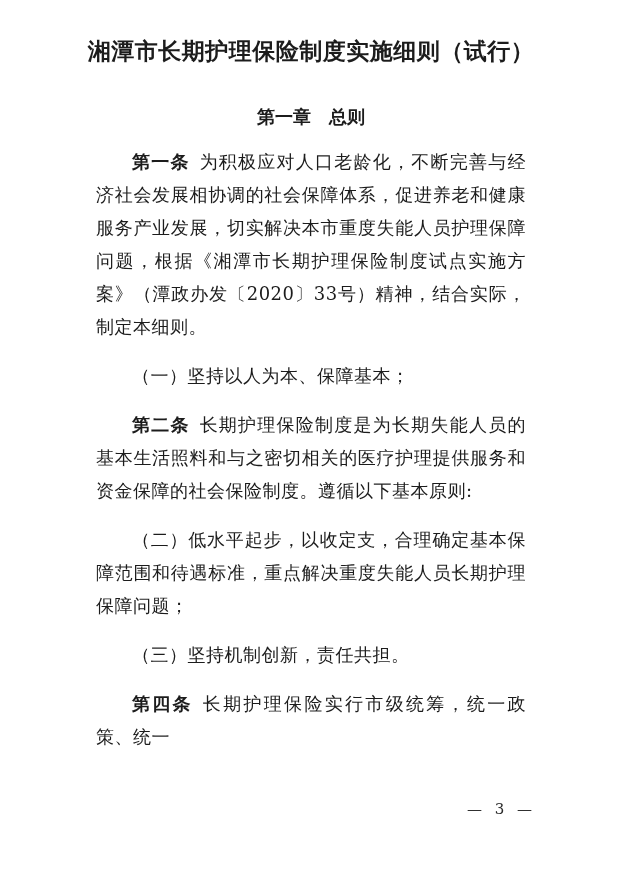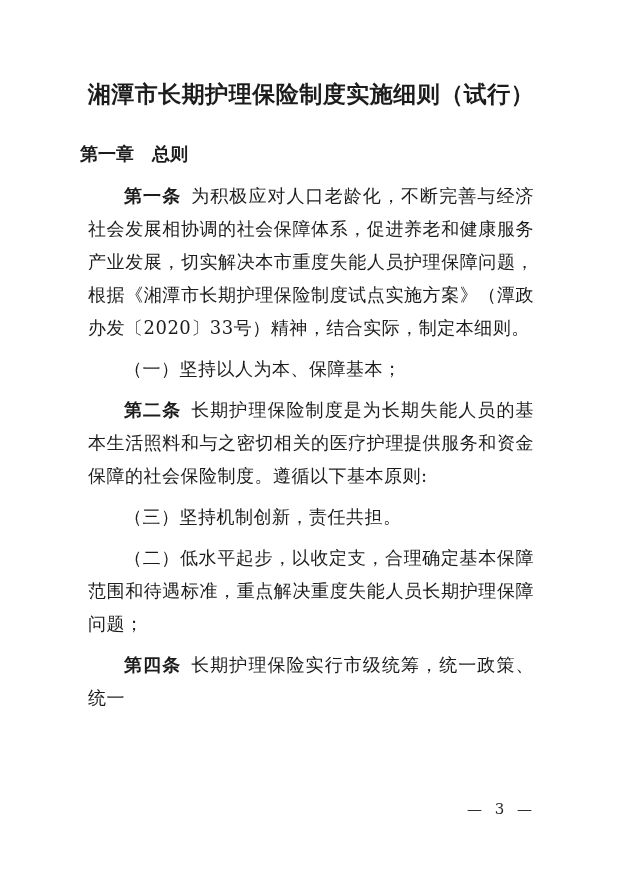--- a/index.html
+++ b/index.html
@@ -13,40 +13,40 @@
     font-family: "DejaVu Serif", "Liberation Serif", serif;
     color: #1c1c1c;
   }
   .content {
     position: absolute;
     left: 80px;
     top: 0;
     width: 462px;
   }
   .doc-title {
-    margin-top: 80px;
+    margin-top: 35px;
     text-align: center;
     font-size: 23px;
     line-height: 32px;
     font-weight: bold;
     letter-spacing: 0.5px;
     white-space: nowrap;
-    font-family: Liberation Mono, monospace;
   }
   .chapter-heading {
-    margin-top: 30px;
+    margin-top: 38px;
+    text-align: center;
     font-size: 18px;
     line-height: 24px;
     font-weight: bold;
   }
   .body-text {
     margin-top: 13px;
   }
   .body-text p {
-    margin: 8px;
+    margin: 16px;
     font-size: 18px;
     line-height: 33px;
     text-indent: 2em;
     text-align: justify;
     text-justify: inter-character;
     text-align-last: left;
     letter-spacing: 0.5px;
   }
   .body-text p .label {
     font-weight: bold;
@@ -66,19 +66,19 @@
 <body>
 
 <div class="page">
   <div class="content">
     <div class="doc-title">湘潭市长期护理保险制度实施细则（试行）</div>
     <div class="chapter-heading">第一章　总则</div>
     <div class="body-text">
         <p><span class="label">第一条</span>为积极应对人口老龄化，不断完善与经济社会发展相协调的社会保障体系，促进养老和健康服务产业发展，切实解决本市重度失能人员护理保障问题，根据《湘潭市长期护理保险制度试点实施方案》（潭政办发〔2020〕33号）精神，结合实际，制定本细则。</p>
         <p>（一）坚持以人为本、保障基本；</p>
         <p><span class="label">第二条</span>长期护理保险制度是为长期失能人员的基本生活照料和与之密切相关的医疗护理提供服务和资金保障的社会保险制度。遵循以下基本原则:</p>
+        <p>（二）低水平起步，以收定支，合理确定基本保障范围和待遇标准，重点解决重度失能人员长期护理保障问题；</p>
         <p>（三）坚持机制创新，责任共担。</p>
-        <p>（二）低水平起步，以收定支，合理确定基本保障范围和待遇标准，重点解决重度失能人员长期护理保障问题；</p>
         <p><span class="label">第四条</span>长期护理保险实行市级统筹，统一政策、统一</p>
       </div>
   </div>
   <div class="page-number">— 3 —</div>
 </div>
 
 </body></html>

